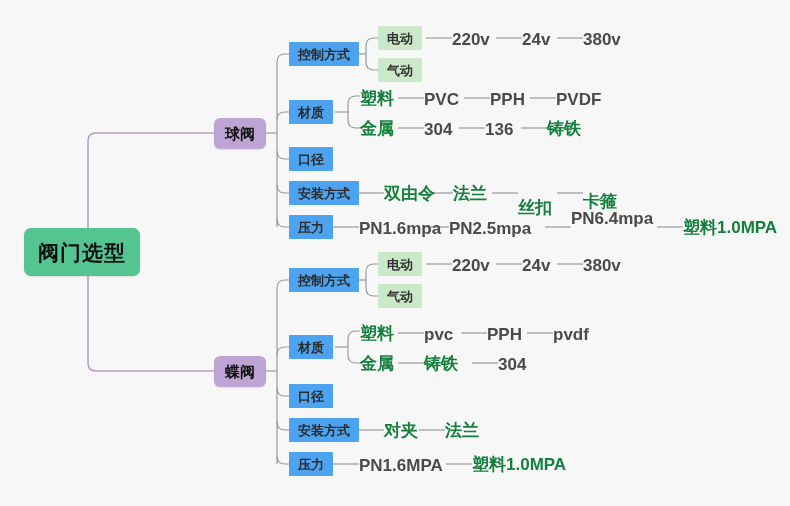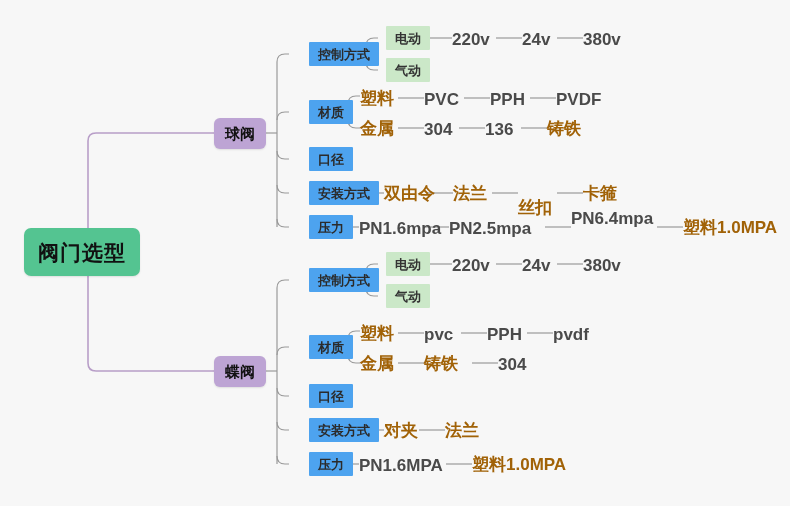--- a/index.html
+++ b/index.html
@@ -60,41 +60,39 @@
   }
   
   .cat {
     background: #4da3ef;
     color: #2b2b2b;
     font-size: 13px;
     font-weight: 700;
     padding: 0 9px;
     height: 24px;
     border-radius: 1px;
-    margin-left: 20px;
   }
   
   .sub {
     background: #cbe8c8;
     color: #333333;
     font-size: 13px;
     font-weight: 700;
     padding: 0 9px;
     height: 24px;
     border-radius: 1px;
-    margin-left: 8px;
   }
   
   .leaf {
     color: #4a4a4a;
     font-size: 17px;
     font-weight: 700;
     height: 20px;
   }
-  .leaf.bold-cjk { color: #a16207; }
+  .leaf.bold-cjk { color: #15803d; }
 </style>
 </head>
 <body>
 
 <div id="canvas">
 
   <svg class="wires" viewBox="0 0 790 506">
     <g fill="none" stroke="#b89ec8" stroke-width="1.6">
       <path d="M 88 252 L 88 141 Q 88 133 96 133 L 214 133"></path>
       <path d="M 88 252 L 88 363 Q 88 371 96 371 L 214 371"></path>
@@ -214,21 +212,21 @@
   <div class="node cat" style="left:289px; top:147px;">
     <span>口径</span>
   </div>
 
   <div class="node cat" style="left:289px; top:181px;">
     <span>安装方式</span>
   </div>
   <div class="node leaf bold-cjk" style="left:384px; top:183px;">双由令</div>
   <div class="node leaf bold-cjk" style="left:453px; top:183px;">法兰</div>
   <div class="node leaf bold-cjk" style="left:518px; top:197px;">丝扣</div>
-  <div class="node leaf bold-cjk" style="left:583px; top:183px;">卡箍</div>
+  <div class="node leaf bold-cjk" style="left:583px; top:191px;">卡箍</div>
 
   <div class="node cat" style="left:289px; top:215px;">
     <span>压力</span>
   </div>
   <div class="node leaf" style="left:359px; top:218px;">PN1.6mpa</div>
   <div class="node leaf" style="left:449px; top:218px;text-align:center;">PN2.5mpa</div>
   <div class="node leaf" style="left:571px; top:208px;">PN6.4mpa</div>
   <div class="node leaf bold-cjk" style="left:683px; top:217px;">塑料1.0MPA</div>
 
   <div class="node branch" style="left:214px; top:356px;">

